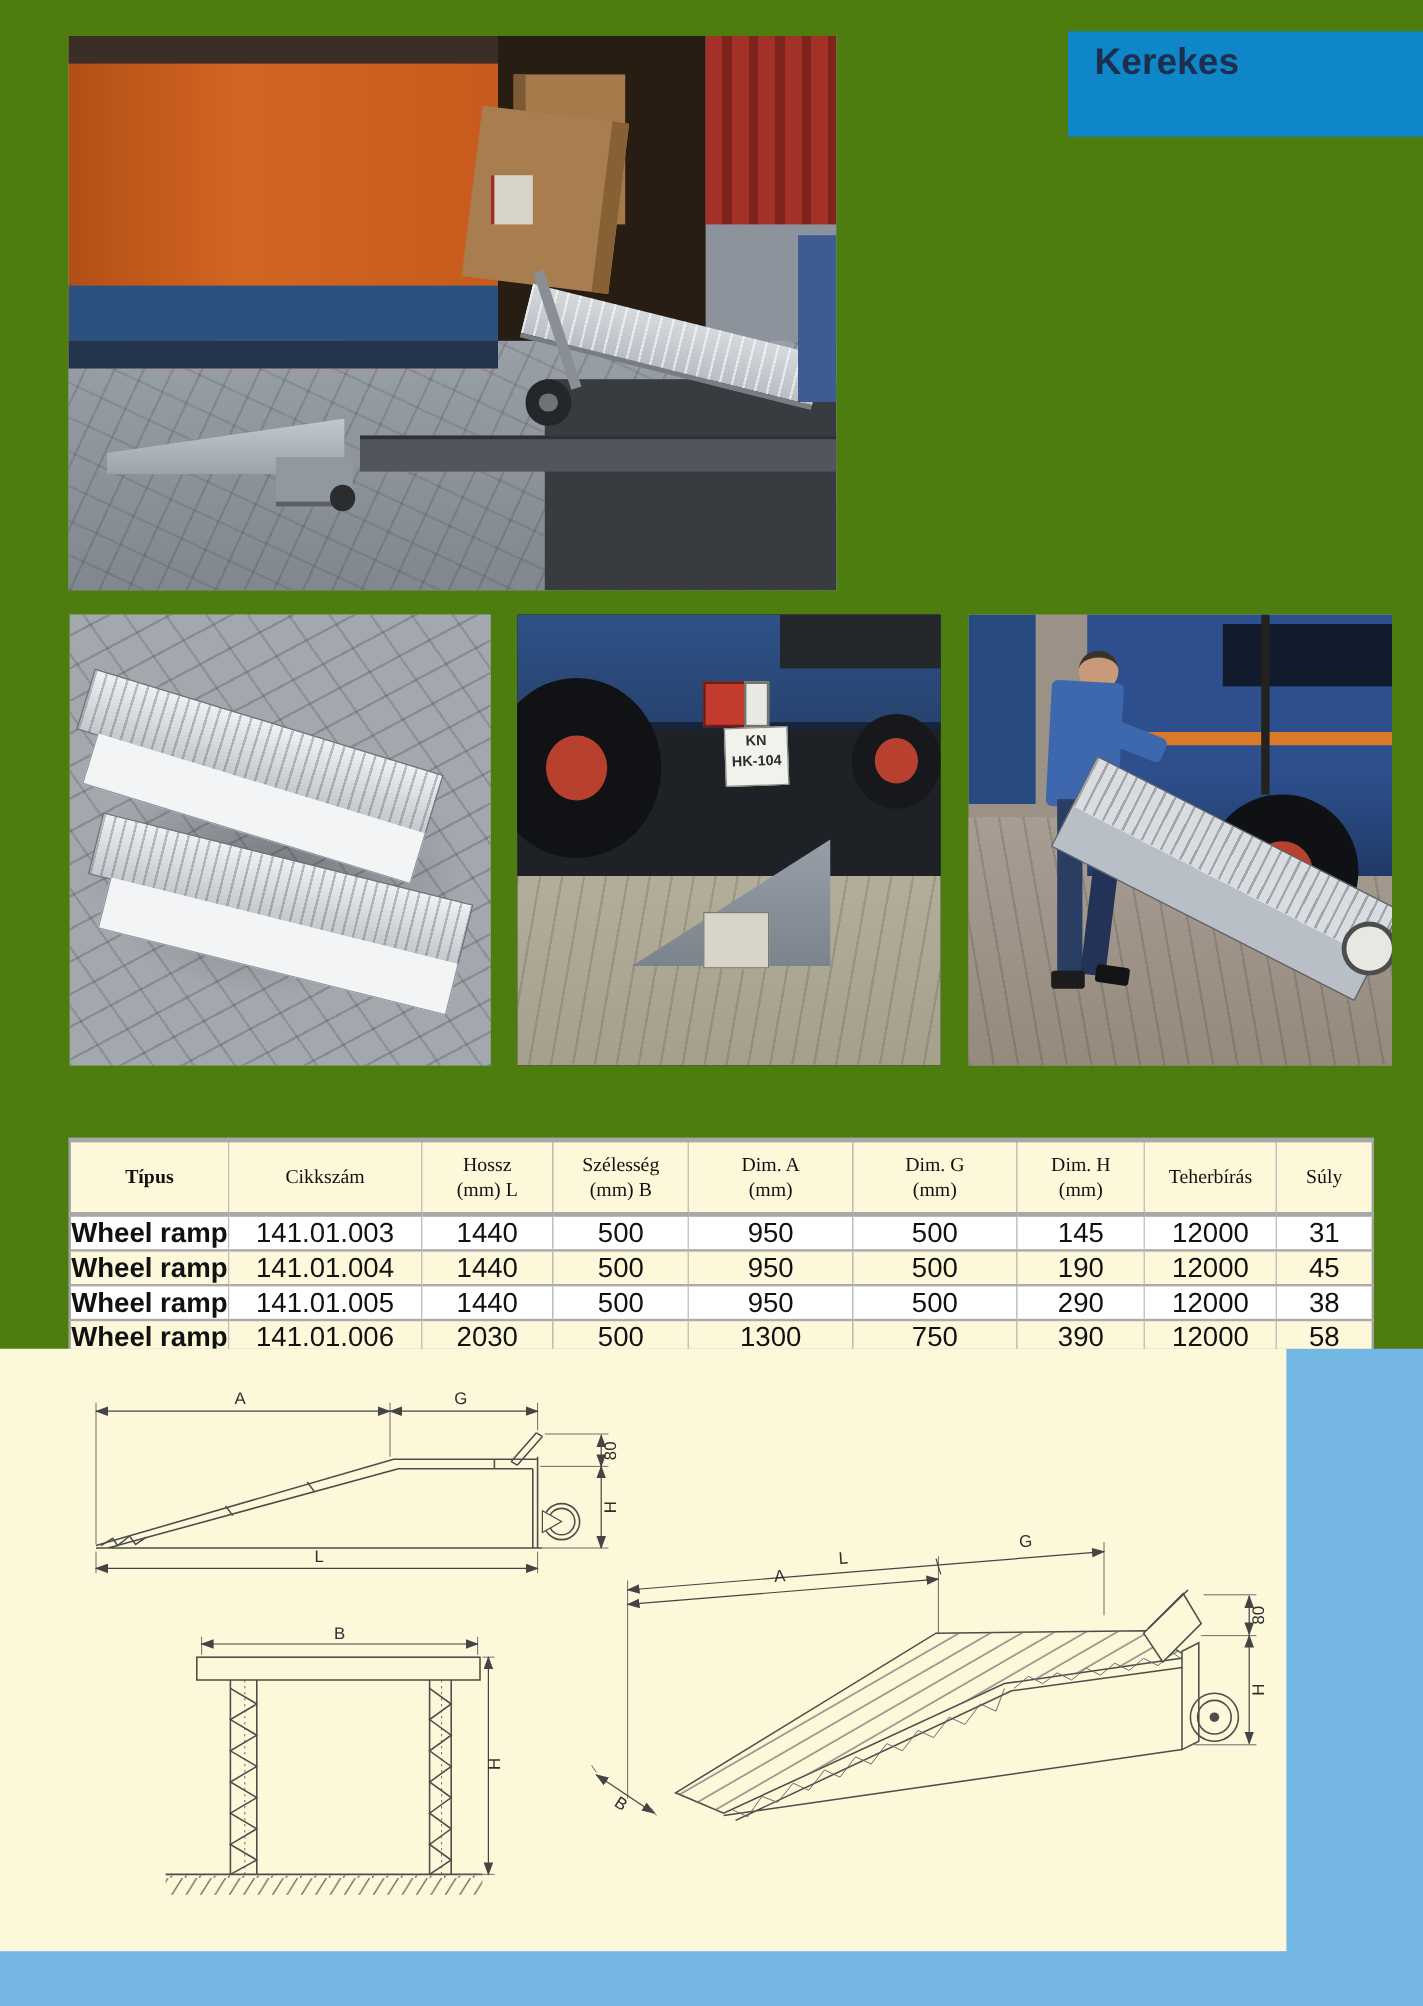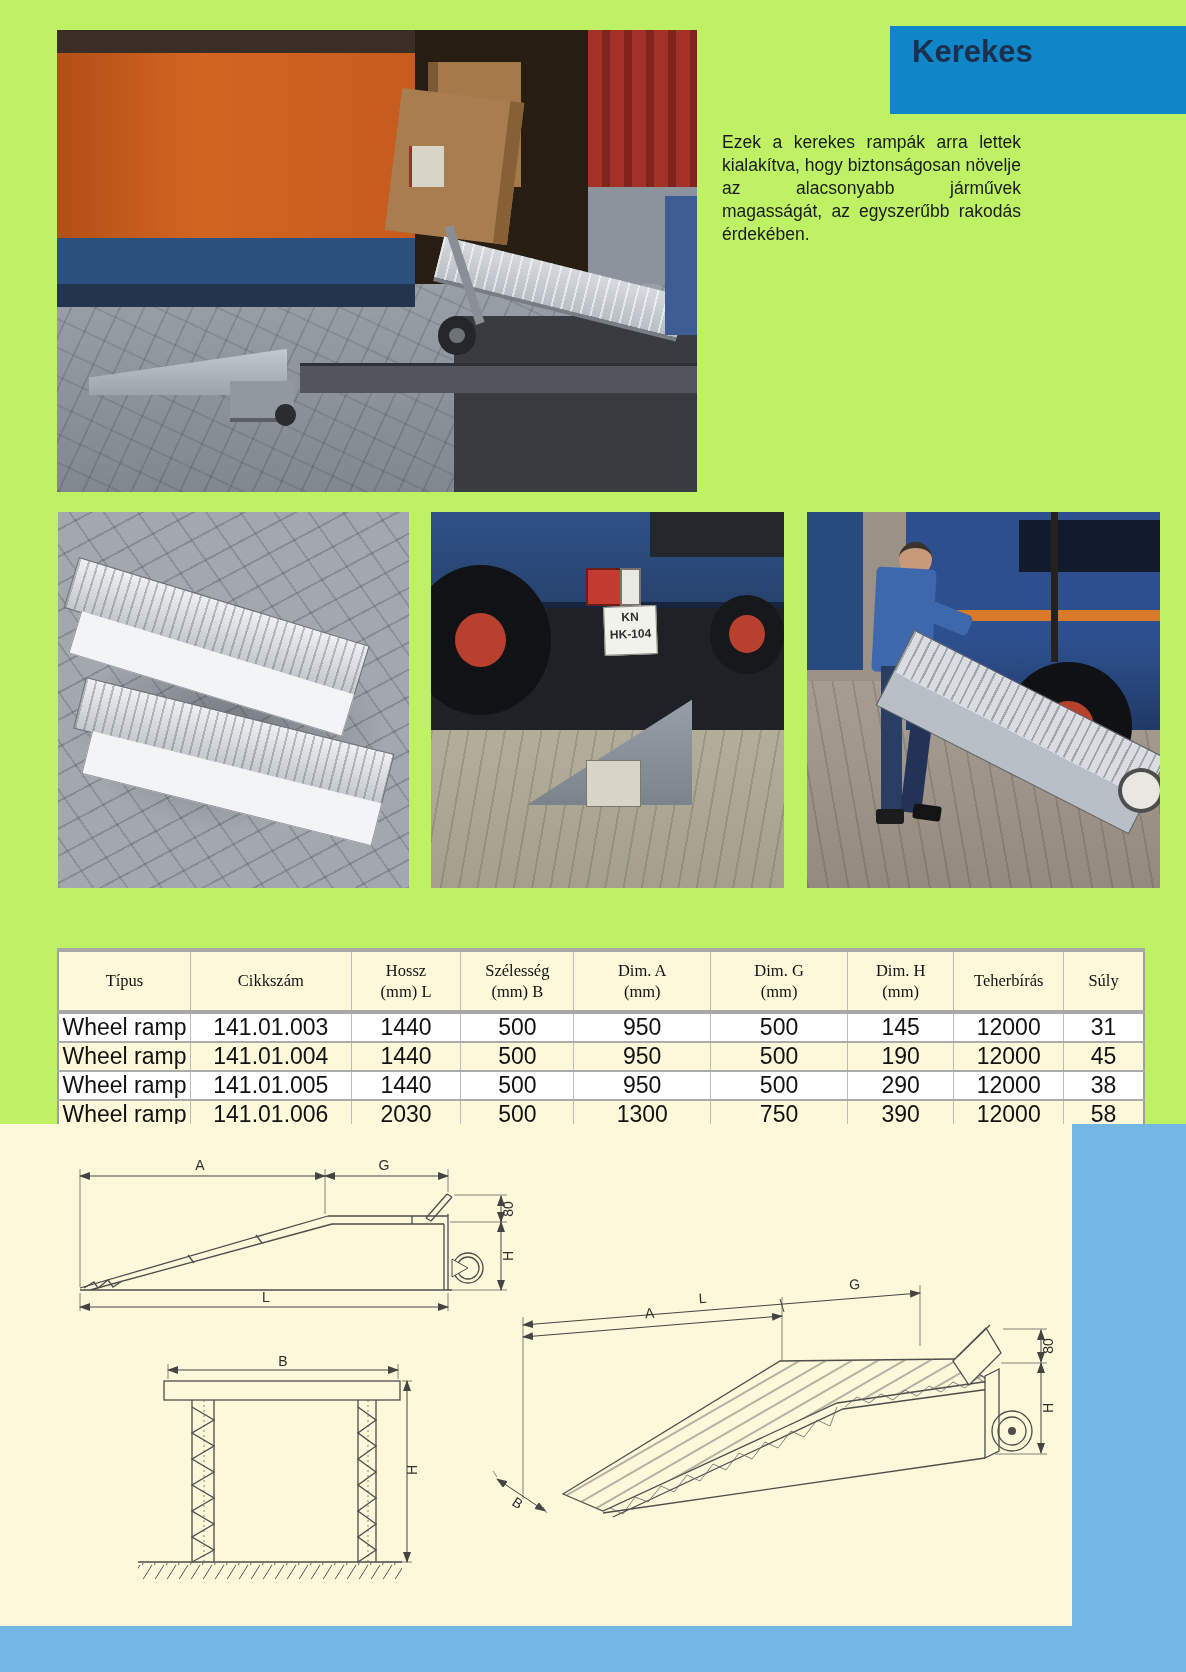--- a/index.html
+++ b/index.html
@@ -1,16 +1,16 @@
 <!DOCTYPE html>
 <html><head>
 <meta charset="utf-8">
 <style>
   html,body{margin:0;padding:0;background:#ffffff;}
-  .page{position:relative;width:1186px;height:1672px;background:#bef264;overflow:hidden;
+  .page{position:relative;width:1186px;height:1672px;background:#4d7c0f;overflow:hidden;
         font-family:"Liberation Sans",sans-serif;color:#161616;}
   .ab{position:absolute;}
 
   
   .title-box{left:890px;top:26px;width:296px;height:88px;background:#0e86c8;
              color:#1c2f4e;font-weight:bold;font-size:31px;line-height:37px;
              padding:7px 0 0 22px;box-sizing:border-box;}
   .title-box span{display:block;}
   .intro{left:722px;top:131px;width:299px;font-size:17.5px;line-height:23px;
          text-align:justify;color:#1a1a1a;}
@@ -112,21 +112,21 @@
   .r3-caster{left:88%;top:68%;width:13%;height:12%;border-radius:50%;background:#e9e7e2;border:4px solid #4d4d4d;box-sizing:border-box;}
 
   
   .spec-table{left:57px;top:948px;width:1088px;border-collapse:collapse;table-layout:fixed;
      text-align:center;border:2px solid #9f9f9f;border-top:4px solid #a8a8a8;border-bottom:4px solid #a8a8a8;}
   .spec-table th{font-family:"Liberation Serif",serif;font-weight:normal;font-size:16.5px;
      background:#fcf8d9;height:56px;vertical-align:middle;line-height:1.3;color:#111;
      border-left:1px solid #bcbcbc;border-bottom:4px solid #a8a8a8;}
   .spec-table td{font-size:23px;height:23px;padding:0;border-left:1px solid #bcbcbc;
      border-bottom:2px solid #ababab;color:#111;}
-  .spec-table th:first-child,.spec-table td:first-child{border-left:none;}
+  .spec-table th:first-child,.spec-table td:first-child{border-left:none;font-weight:bold;}
   .spec-table tbody tr:nth-child(odd){background:#ffffff;}
   .spec-table tbody tr:nth-child(even){background:#fcf8d9;}
   .spec-table .sub:empty{display:none;}
   .spec-table .sub{display:block;}
 
   
   .band{left:0;top:1124px;width:1186px;height:548px;background:#74b7e5;}
   .panel{left:57px;top:24px;width:1072px;height:502px;background:#fcf8d9;}
   .panel svg{position:absolute;overflow:visible;}
   .svg1{left:60px;top:32px;}
@@ -161,21 +161,20 @@
     <div class="ab pm-wedge"></div>
     <div class="ab pm-wedgebox"></div>
     <div class="ab pm-wedgewheel"></div>
     <div class="ab pm-legs"></div>
   </div>
 
   <div class="ab title-box">
     <span>Kerekes</span>
   </div>
   <div class="ab intro">
-    <p>Ezek a kerekes rampák arra lettek kialakítva, hogy biztonságosan növelje az alacsonyabb járművek magasságát, az egyszerűbb rakodás érdekében.</p>
   </div>
 
   <div class="ab photo pr1">
     <div class="ab r1-shadow"></div>
     <div class="ab r1-ramp r1a">
       <div class="r1-deck"></div>
       <div class="r1-side"></div>
     </div>
     <div class="ab r1-ramp r1b">
       <div class="r1-deck"></div>

